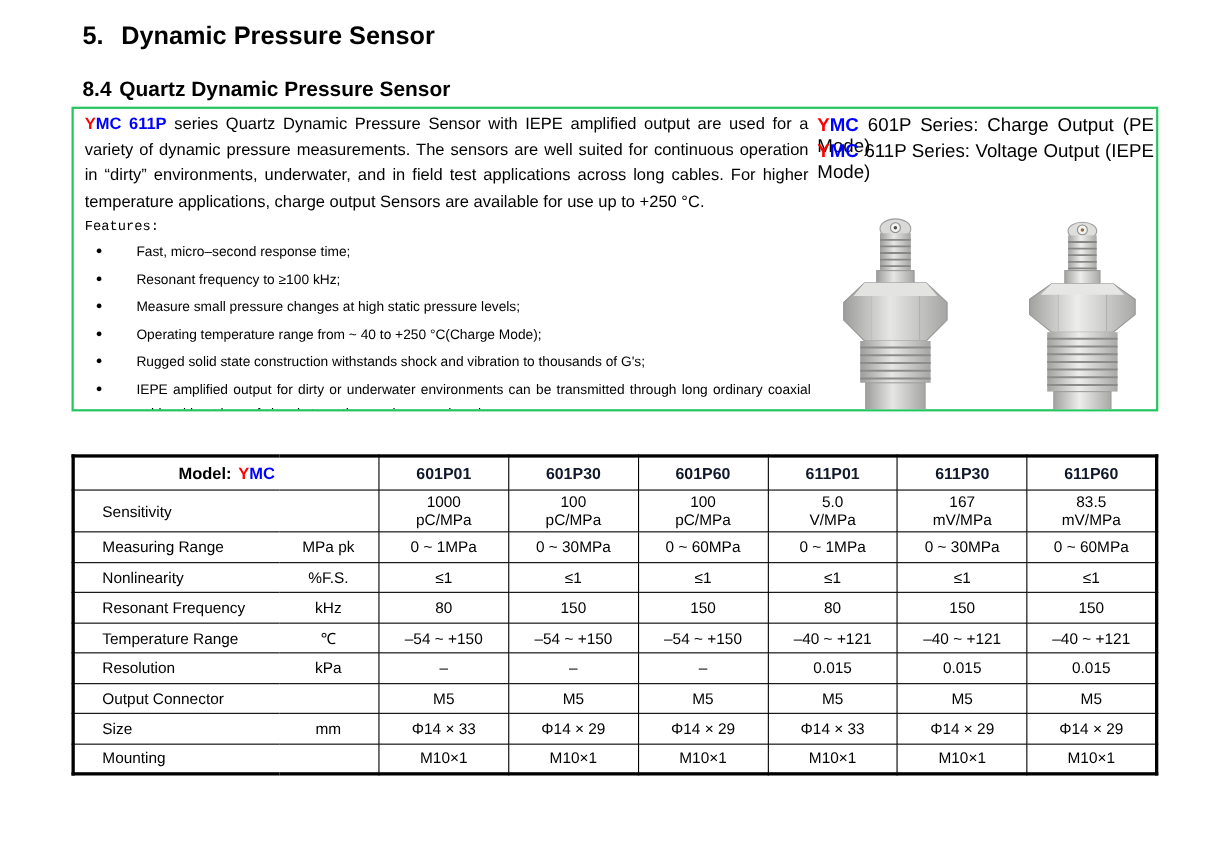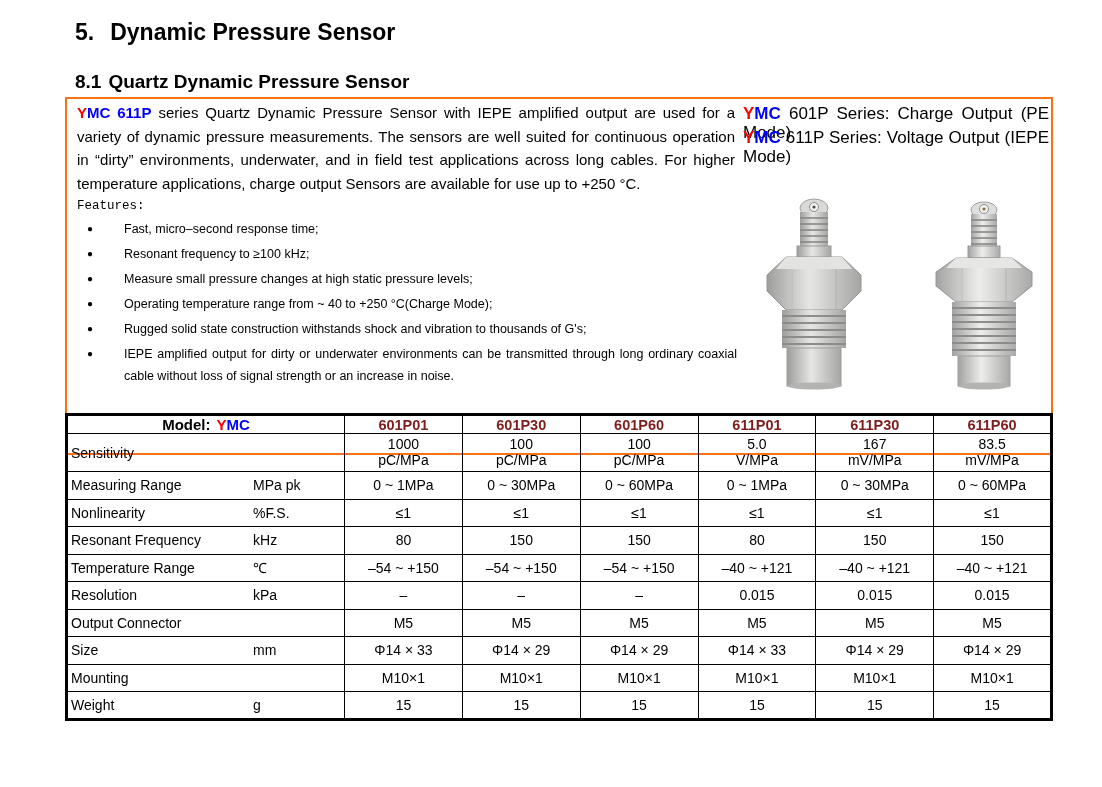--- a/index.html
+++ b/index.html
@@ -7,22 +7,22 @@
        font-family:"Liberation Sans",sans-serif;color:#000;}
   .bold{font-weight:bold;}
   .red{color:#ff0000;}
   .blue{color:#0000ff;}
 
   #heading{position:absolute;left:75px;top:4px;font-size:23px;font-weight:bold;}
   #heading .num{margin-right:16px;}
   #subheading{position:absolute;left:75px;top:55px;font-size:19px;font-weight:bold;}
   #subheading .num{margin-right:7px;}
 
-  #infobox{position:absolute;left:65px;top:97px;width:988px;height:358px;
-           border:2px solid #f97316;box-sizing:border-box;overflow:hidden;}
+  #infobox{position:absolute;left:65px;top:97px;width:988px;height:277px;
+           border:2px solid #22c55e;box-sizing:border-box;overflow:hidden;}
   #leftcol{position:absolute;left:10px;top:2px;width:658px;}
   #intro{margin:0;font-size:15px;line-height:23.5px;text-align:justify;}
   #features-label{margin-top:2px;font-size:12.5px;line-height:18px;font-family:Liberation Mono, monospace;}
   #features-list{list-style:none;margin:3px 0 0 0;padding:0;}
   #features-list li{position:relative;padding-left:47px;font-size:12.5px;
                     line-height:22px;margin-bottom:3px;text-align:justify;width:613px;}
   #features-list .dot{position:absolute;left:10px;top:0;font-size:10px;}
 
   .rightpara{position:absolute;left:676px;width:306px;margin:0;
              font-size:17px;line-height:19px;text-align:justify;}
@@ -33,37 +33,37 @@
   #sensor1{left:696px;top:97px;}
   #sensor2{left:861px;top:101px;}
 
   #spec-table{position:absolute;left:65px;top:413px;width:988px;
               border-collapse:collapse;border:3px solid #000;table-layout:fixed;
               font-size:14px;}
   #spec-table col.c-param{width:187px;}
   #spec-table col.c-unit{width:91px;}
   #spec-table td{border:1px solid #000;padding:0;vertical-align:middle;}
   #spec-table tr{height:27.5px;}
-  #spec-table tr.hdr{height:19px;}
+  #spec-table tr.hdr{height:31px;}
   #spec-table tr.tall{height:38px;}
   .modelcell{text-align:center;font-weight:bold;font-size:15px;}
   .modelcell .ml{margin-right:6px;}
-  .colhead{text-align:center;font-weight:bold;font-size:14.5px;color:#7f1d1d;}
+  .colhead{text-align:center;font-weight:bold;font-size:14.5px;color:#0f172a;}
   .fc{display:flex;align-items:center;height:100%;}
-  .fc .param{flex:1;padding-left:3px;text-align:left;}
-  .fc .unit{width:91px;text-align:left;}
+  .fc .param{flex:1;padding-left:25px;text-align:left;}
+  .fc .unit{width:91px;text-align:center;}
   td.val{text-align:center;}
   td.val div{line-height:15.5px;}
 </style>
 </head>
 <body>
 
 <h1 id="heading"><span class="num">5.</span><span>Dynamic Pressure Sensor</span></h1>
 
-<h2 id="subheading"><span class="num">8.1</span><span>Quartz Dynamic Pressure Sensor</span></h2>
+<h2 id="subheading"><span class="num">8.4</span><span>Quartz Dynamic Pressure Sensor</span></h2>
 
 <div id="infobox">
   <div id="leftcol">
     <p id="intro"><span class="red bold">Y</span><span class="blue bold">MC</span><span class="blue bold"> 611P</span><span> series Quartz Dynamic Pressure Sensor with IEPE amplified output are used for a variety of dynamic pressure measurements. The sensors are well suited for continuous operation in “dirty” environments, underwater, and in field test applications across long cables. For higher temperature applications, charge output Sensors are available for use up to +250 °C.</span></p>
     <div id="features-label">Features:</div>
     <ul id="features-list">
         <li><span class="dot">●</span><span>Fast, micro–second response time;</span></li>
         <li><span class="dot">●</span><span>Resonant frequency to ≥100 kHz;</span></li>
         <li><span class="dot">●</span><span>Measure small pressure changes at high static pressure levels;</span></li>
         <li><span class="dot">●</span><span>Operating temperature range from ~ 40 to +250 °C(Charge Mode);</span></li>
@@ -308,28 +308,14 @@
             <span class="unit"></span>
           </div>
         </td>
         <td class="val">M10×1</td>
         <td class="val">M10×1</td>
         <td class="val">M10×1</td>
         <td class="val">M10×1</td>
         <td class="val">M10×1</td>
         <td class="val">M10×1</td>
       </tr>
-      <tr>
-        <td colspan="2">
-          <div class="fc">
-            <span class="param">Weight</span>
-            <span class="unit">g</span>
-          </div>
-        </td>
-        <td class="val">15</td>
-        <td class="val">15</td>
-        <td class="val">15</td>
-        <td class="val">15</td>
-        <td class="val">15</td>
-        <td class="val">15</td>
-      </tr>
     </tbody>
 </table>
 
 </body></html>

